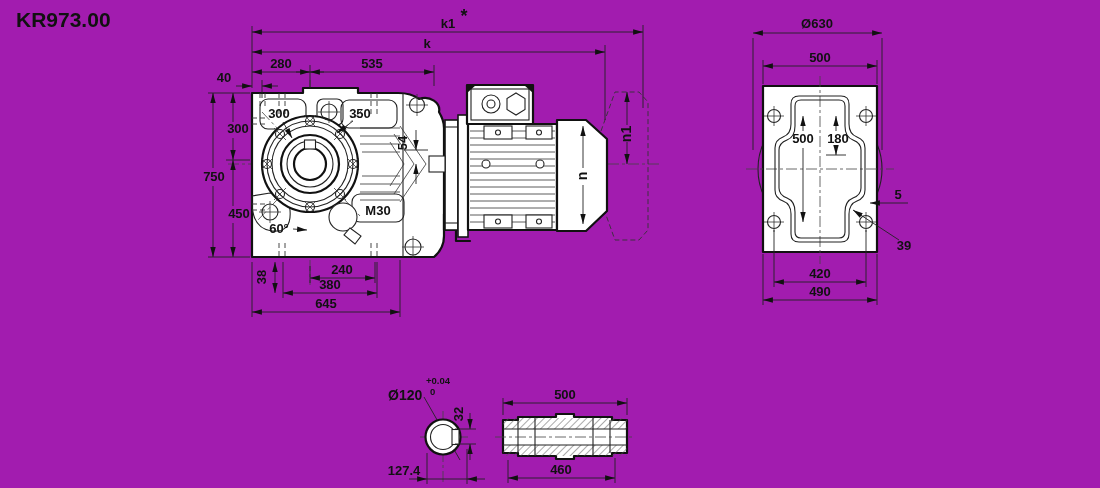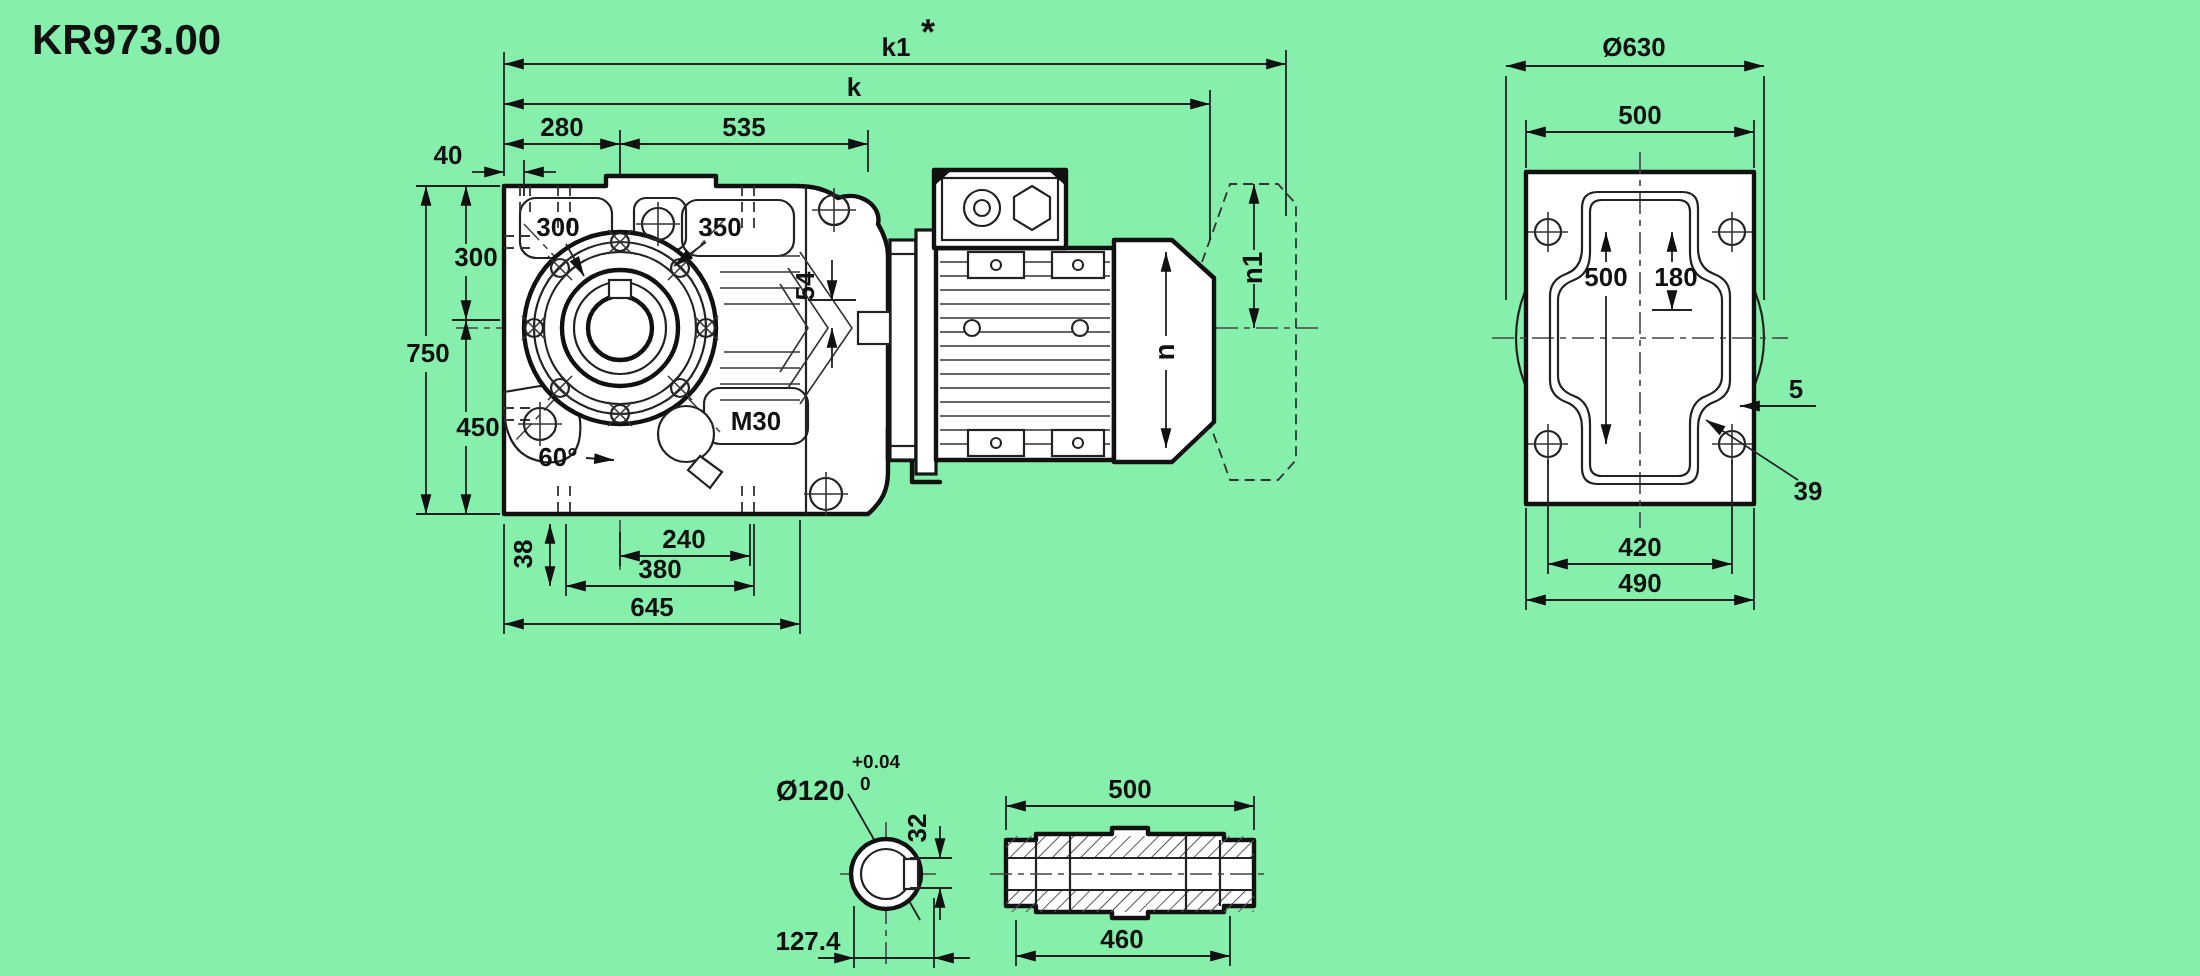--- a/index.html
+++ b/index.html
@@ -1,16 +1,16 @@
 <!DOCTYPE html>
 <html><head>
 <meta charset="utf-8">
 <style>
   html,body{margin:0;padding:0;background:#fff;}
-  .page{width:1100px;height:488px;background:#86efac;position:relative;overflow:hidden;}
+  .page{width:1100px;height:488px;background:#a21caf;position:relative;overflow:hidden;}
   svg{display:block;}
   svg text{font-family:"Liberation Sans",sans-serif;font-weight:700;fill:#111;text-anchor:middle;}
   .t21{font-size:21px;}
   .t13{font-size:13px;}
   .t14{font-size:14px;}
   .t18{font-size:18px;}
   .t9{font-size:9.5px;}
   .ts{text-anchor:start;}
   .b2{stroke:#111;stroke-width:2.2;fill:none;stroke-linejoin:round;stroke-linecap:round;}
   .b15{stroke:#161616;stroke-width:1.6;fill:none;}

